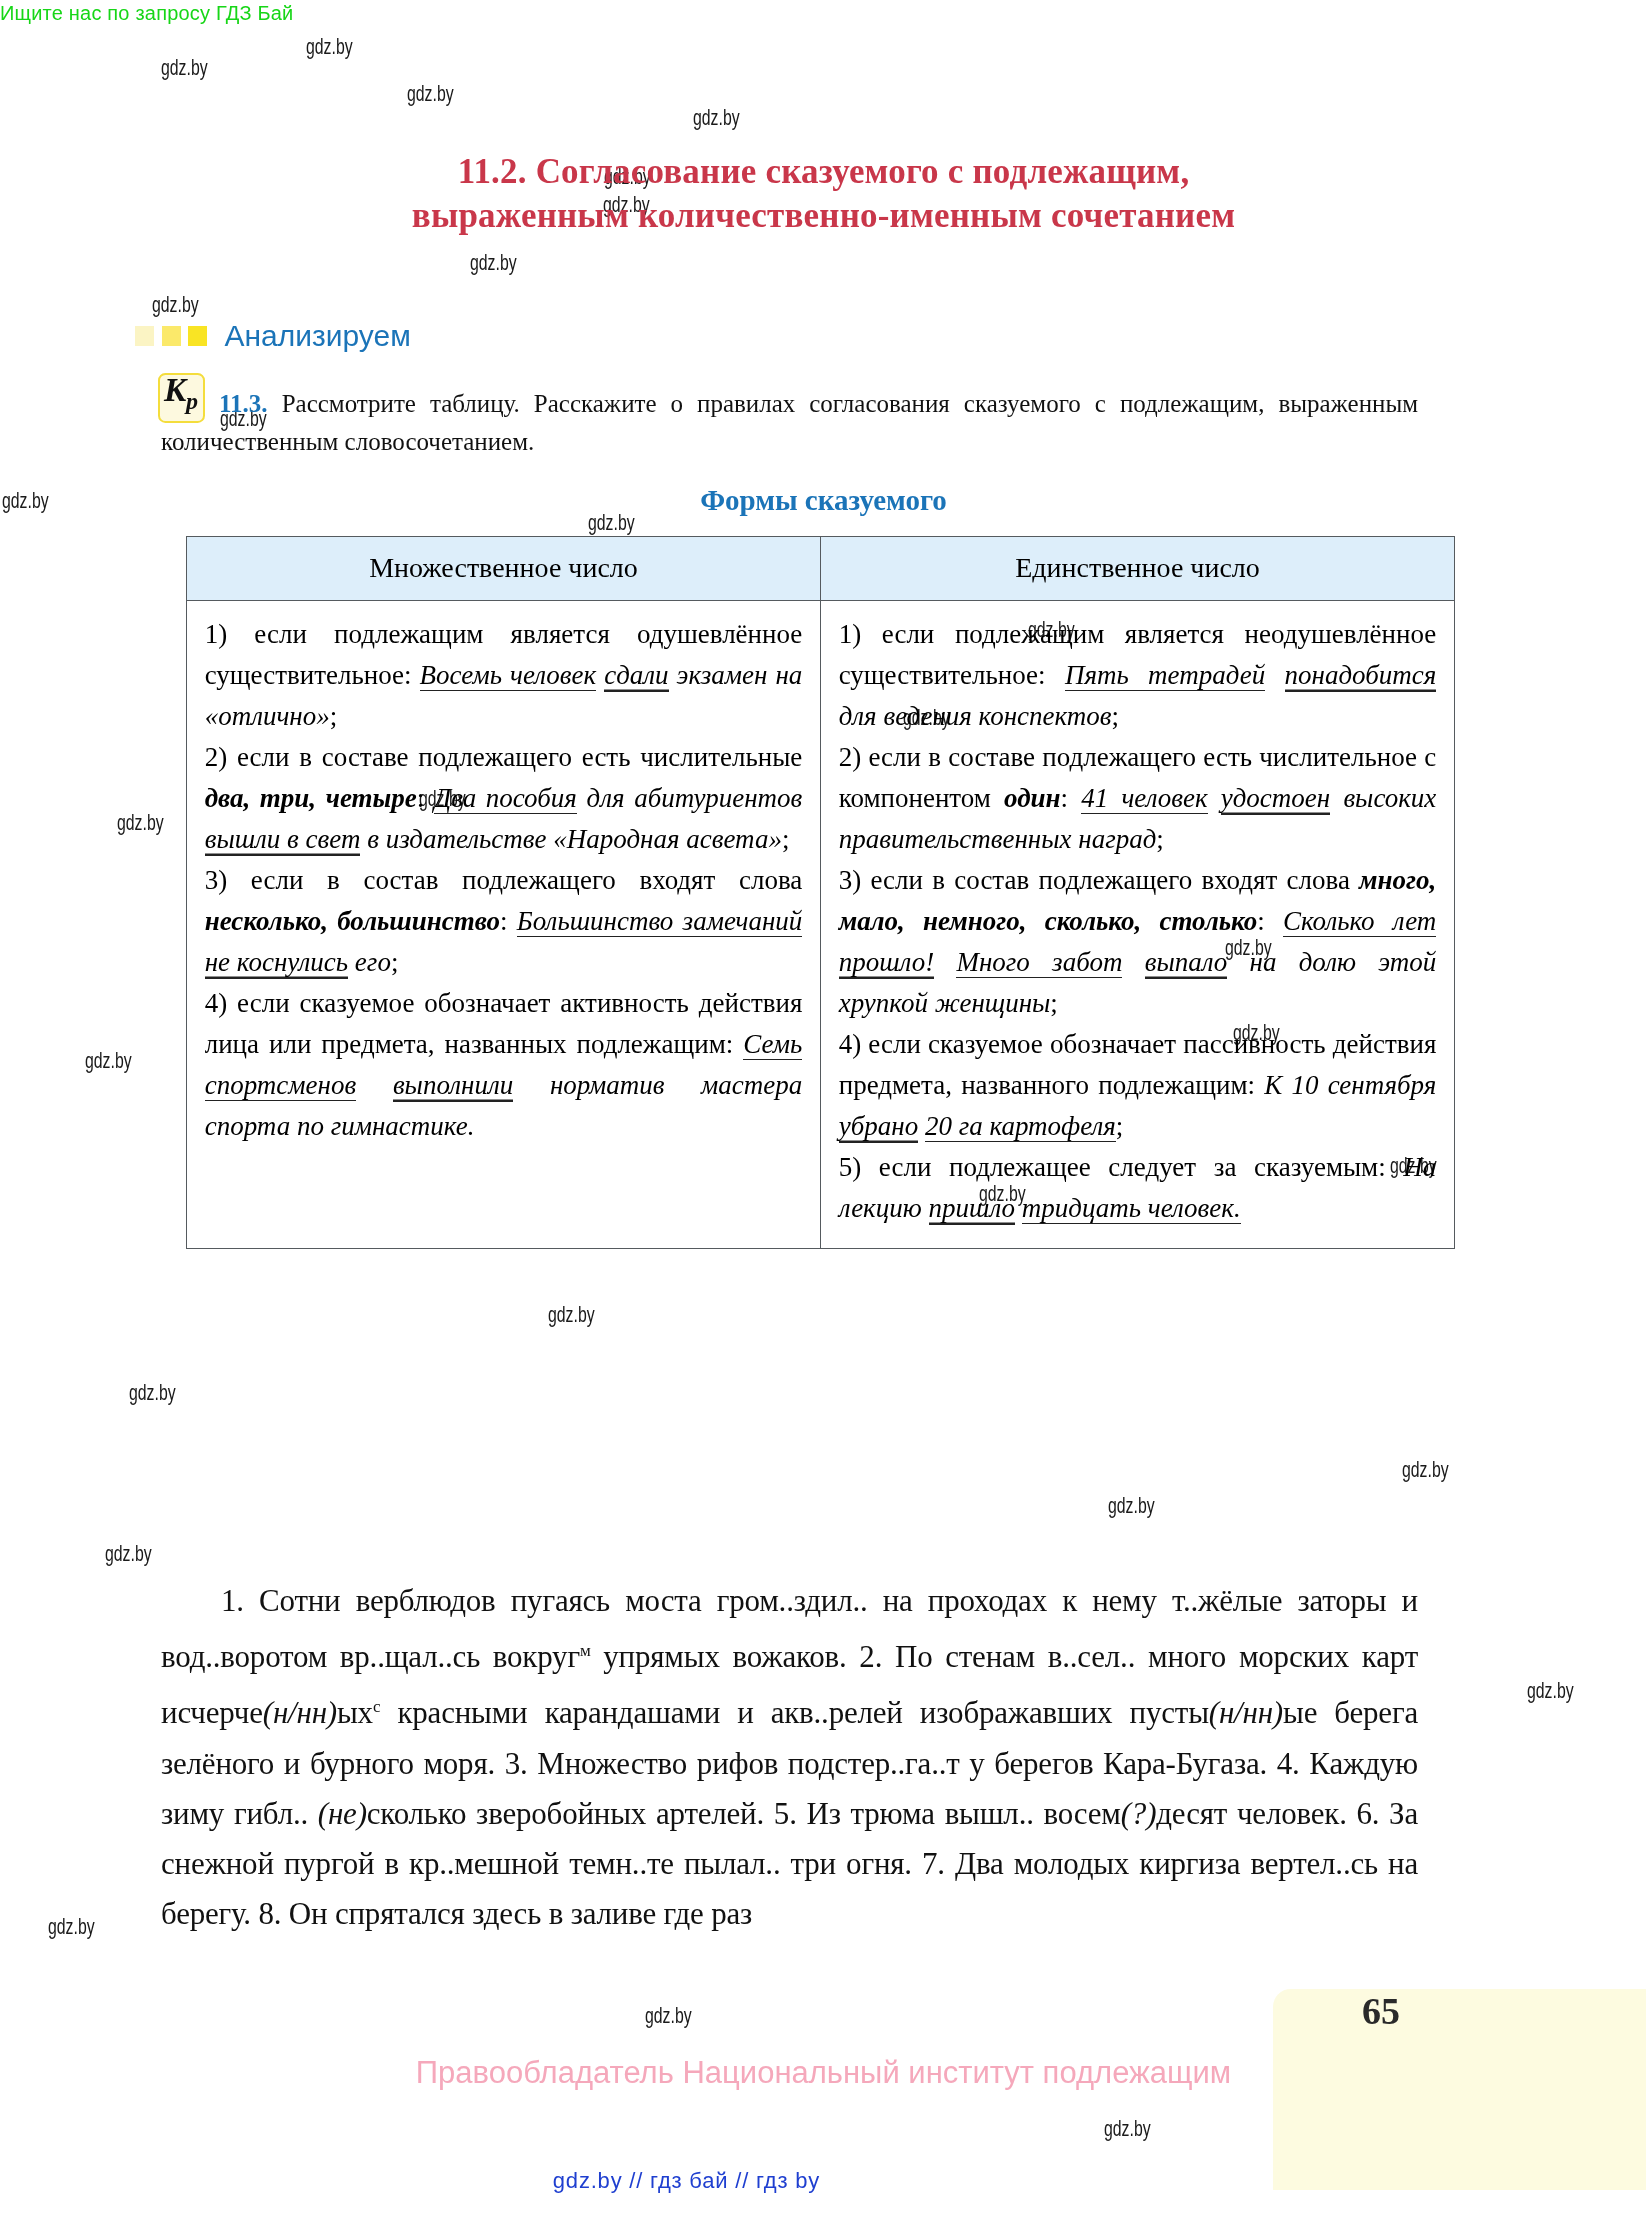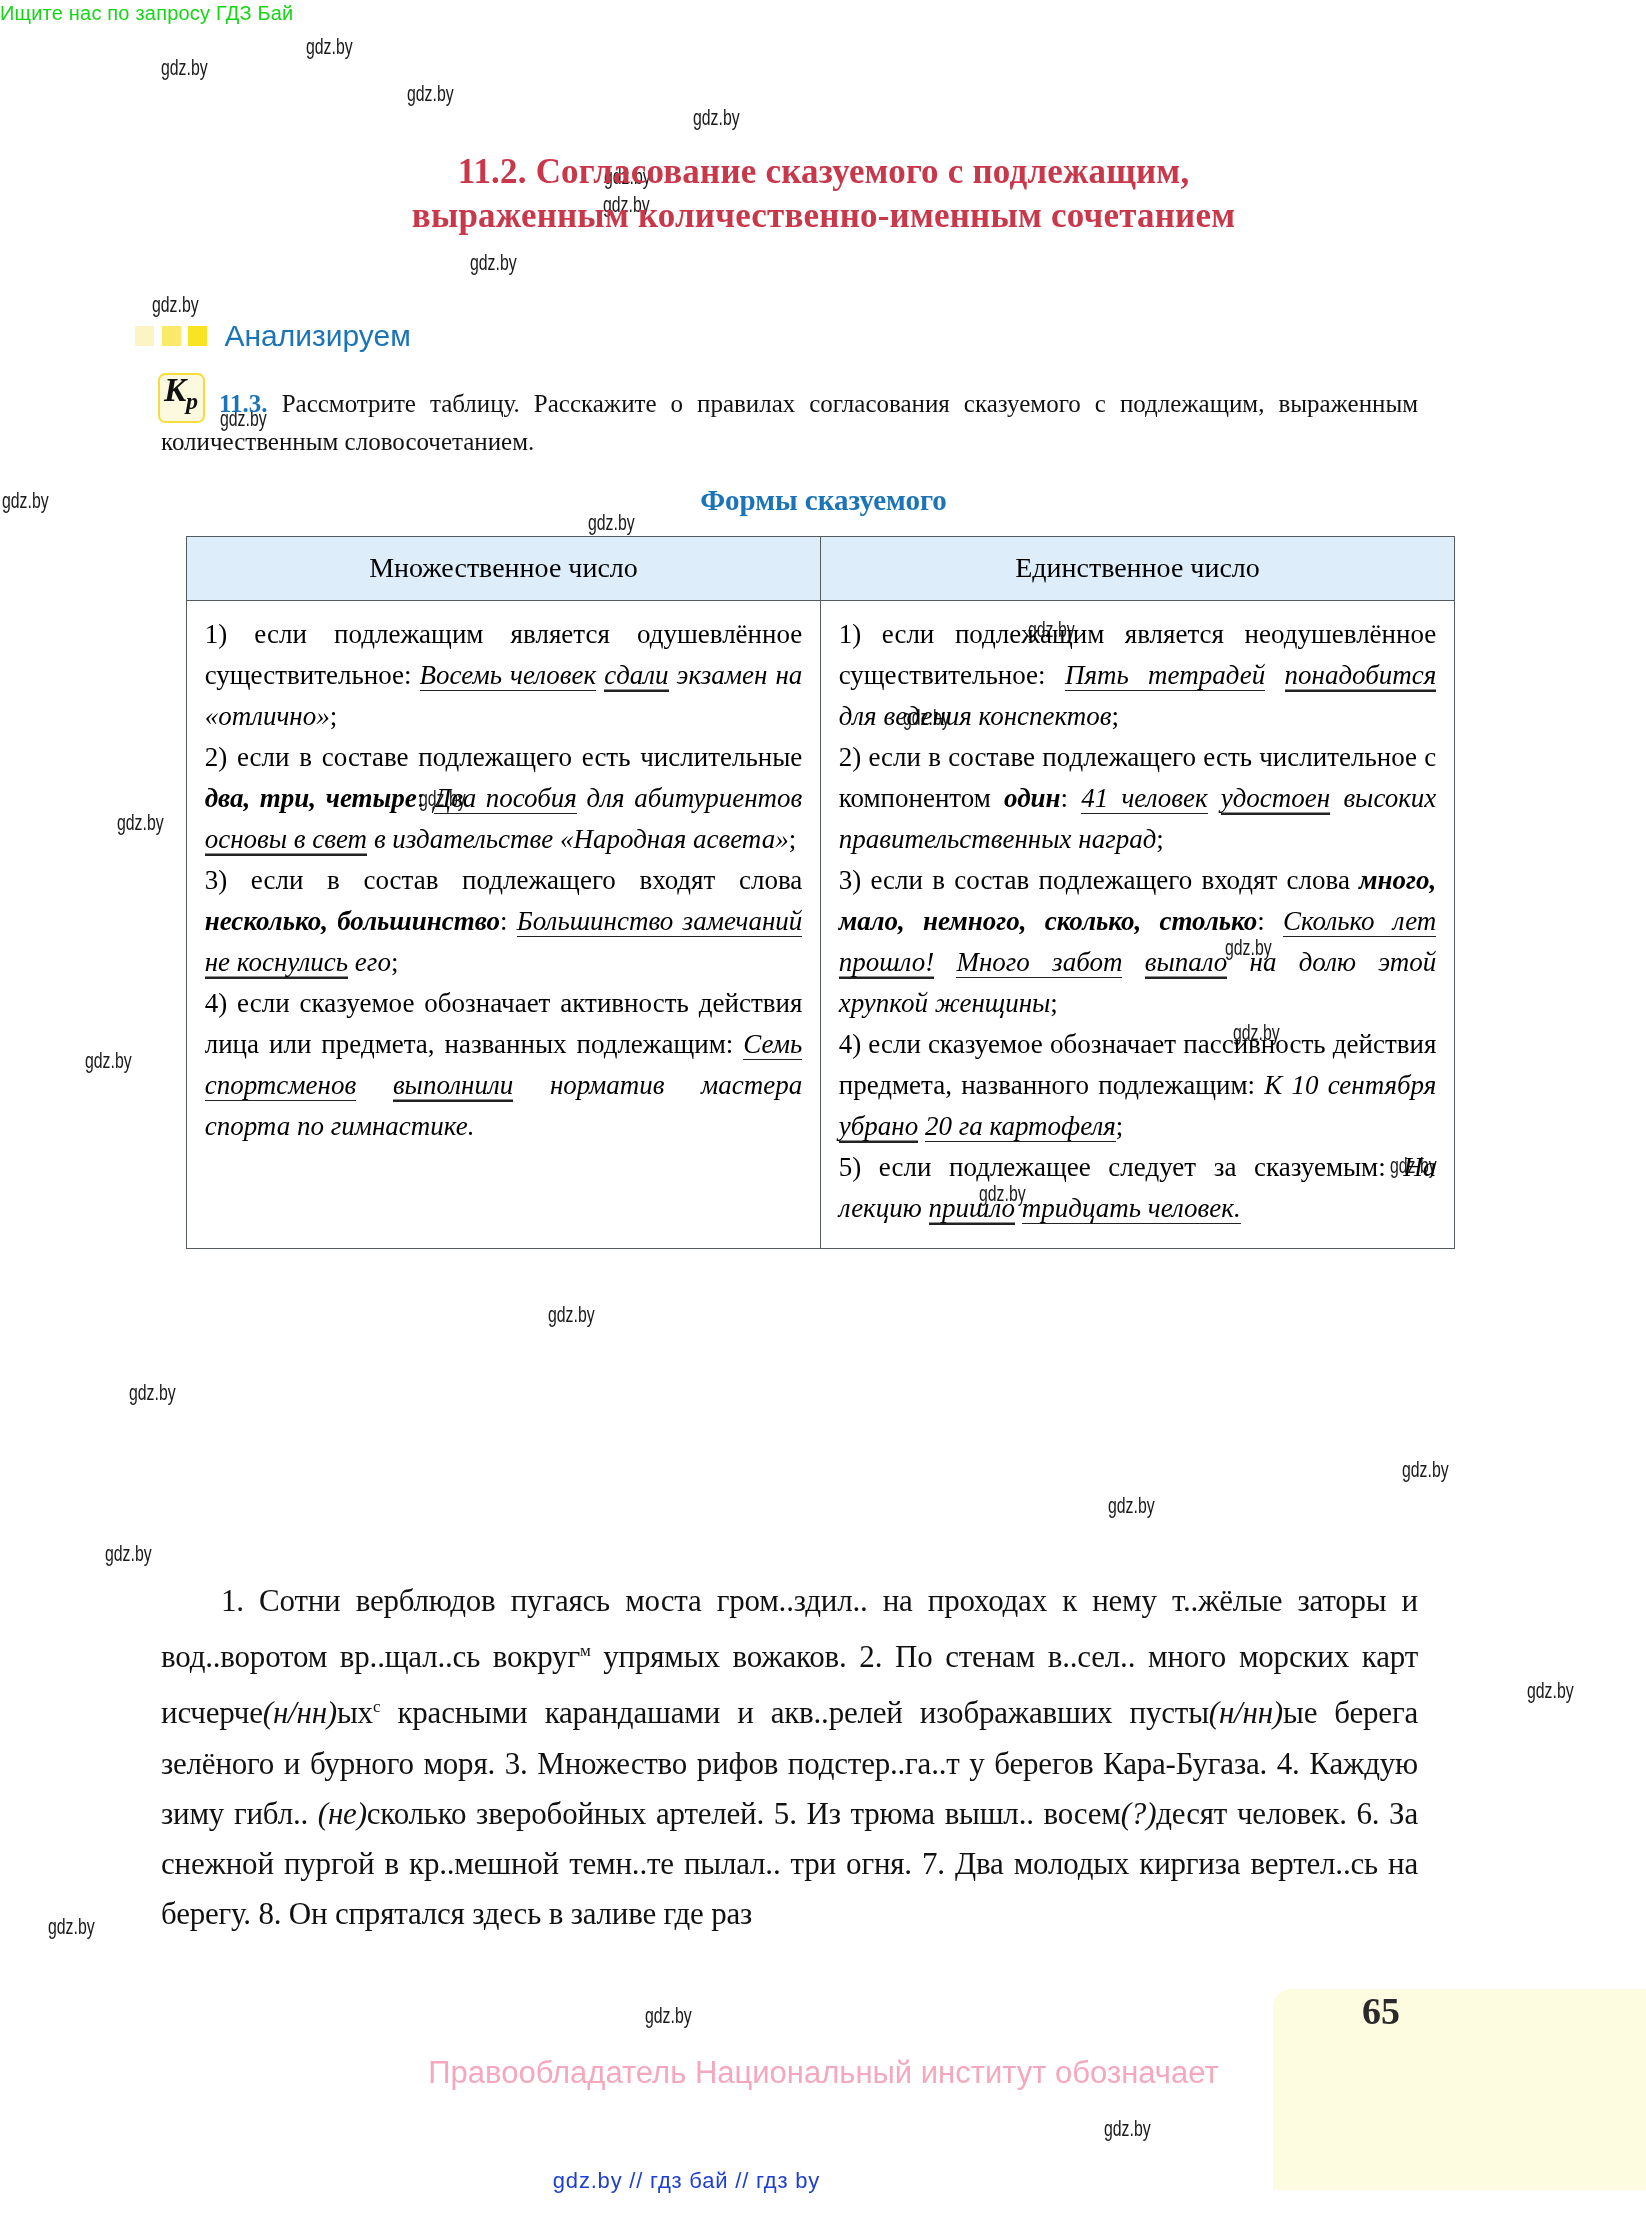--- a/index.html
+++ b/index.html
@@ -303,21 +303,21 @@
       <tr>
         <th style="width: 633px; background: rgb(221, 238, 250);">Множественное число</th>
         <th style="width: 633px; background: rgb(221, 238, 250);">Единственное число</th>
       </tr>
     </thead>
     <tbody>
       <tr>
 
         <td>
           <p>1)&nbsp;если подлежащим является оду­шевлённое существительное: <span class="it"><span class="u1">Восемь человек</span> <span class="u2">сдали</span> экзамен на «отлич­но»</span>;</p>
-          <p>2)&nbsp;если в составе подлежащего есть числительные <span class="bdi">два, три, четыре</span>: <span class="it"><span class="u1">Два пособия</span> для абитуриентов <span class="u2">основы в свет</span> в издательстве «На­родная асвета»</span>;</p>
+          <p>2)&nbsp;если в составе подлежащего есть числительные <span class="bdi">два, три, четыре</span>: <span class="it"><span class="u1">Два пособия</span> для абитуриентов <span class="u2">вышли в свет</span> в издательстве «На­родная асвета»</span>;</p>
           <p>3)&nbsp;если в состав подлежащего входят слова <span class="bdi">несколько, большинство</span>: <span class="it"><span class="u1">Большинство замечаний</span> <span class="u2">не косну­лись</span> его</span>;</p>
           <p>4)&nbsp;если сказуемое обозначает актив­ность действия лица или предме­та, названных подлежащим: <span class="it"><span class="u1">Семь спортсменов</span> <span class="u2">выполнили</span> норматив мастера спорта по гимнастике.</span></p>
         </td>
 
         <td>
           <p>1)&nbsp;если подлежащим является неоду­шевлённое существительное: <span class="it"><span class="u1">Пять тетрадей</span> <span class="u2">понадобится</span> для ведения конспектов</span>;</p>
           <p>2)&nbsp;если в составе подлежащего есть числительное с компонентом <span class="bdi">один</span>: <span class="it"><span class="u1">41 человек</span> <span class="u2">удостоен</span> высоких прави­тельственных наград</span>;</p>
           <p>3)&nbsp;если в состав подлежащего входят слова <span class="bdi">много, мало, немного, сколь­ко, столько</span>: <span class="it"><span class="u1">Сколько лет</span> <span class="u2">прошло!</span> <span class="u1">Много забот</span> <span class="u2">выпало</span> на долю этой хрупкой женщины</span>;</p>
           <p>4)&nbsp;если сказуемое обозначает пассив­ность действия предмета, названного подлежащим: <span class="it">К 10 сентября <span class="u2">убрано</span> <span class="u1">20 га картофеля</span></span>;</p>
           <p>5)&nbsp;если подлежащее следует за сказу­емым: <span class="it">На лекцию <span class="u2">пришло</span> <span class="u1">тридцать человек.</span></span></p>
@@ -327,18 +327,18 @@
   </table>
 
 
   <div class="ex-body" style="left:161px; top:1576px; width:1257px;">
     <span style="display:inline-block; width:60px;"></span>1.&nbsp;Сотни верблюдов пугаясь моста гром..здил.. на проходах к нему т..жёлые заторы и вод..воротом вр..щал..сь вокруг<sup>м</sup> упрямых вожаков. 2.&nbsp;По стенам в..сел.. много морских карт исчерче<span class="it">(н/нн)</span>ых<sup>с</sup> красными карандашами и акв..релей изображавших пусты<span class="it">(н/нн)</span>ые берега зелёного и бурного моря. 3.&nbsp;Множество рифов подстер..га..т у берегов Кара-Бугаза. 4.&nbsp;Каждую зиму гибл.. <span class="it">(не)</span>сколько зверобой­ных артелей. 5.&nbsp;Из трюма вышл.. восем<span class="it">(?)</span>десят человек. 6.&nbsp;За снеж­ной пургой в кр..мешной темн..те пылал.. три огня. 7.&nbsp;Два молодых киргиза вертел..сь на берегу. 8.&nbsp;Он спрятался здесь в заливе где раз
   </div>
 
   <div class="page-tab" style="left:1273px; top:1989px; width:373px; height:201px;"></div>
   <div class="page-number" style="left:1362px; top:1989px;">65</div>
 
-  <div class="copyright" style="top:2055px;">Правообладатель Национальный институт обозначает</div>
+  <div class="copyright" style="top:2055px;">Правообладатель Национальный институт подлежащим</div>
 
   <div class="bottom-links" style="top:2168px;">gdz.by  //  гдз бай  //  гдз by</div>
 
 </div>
 
 
 </body></html>

